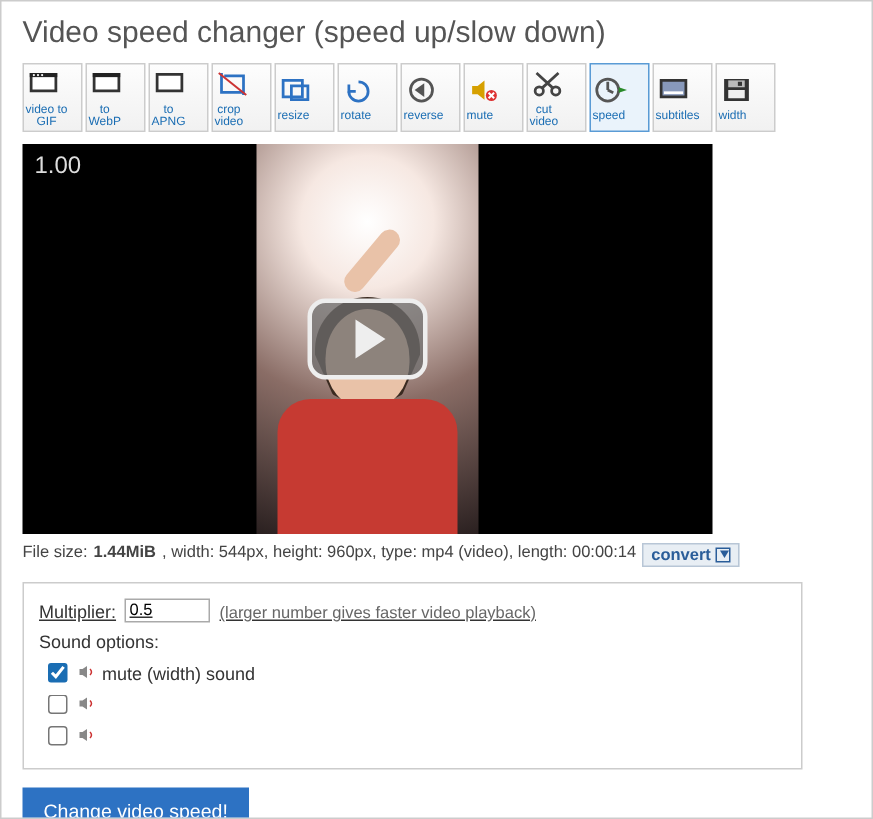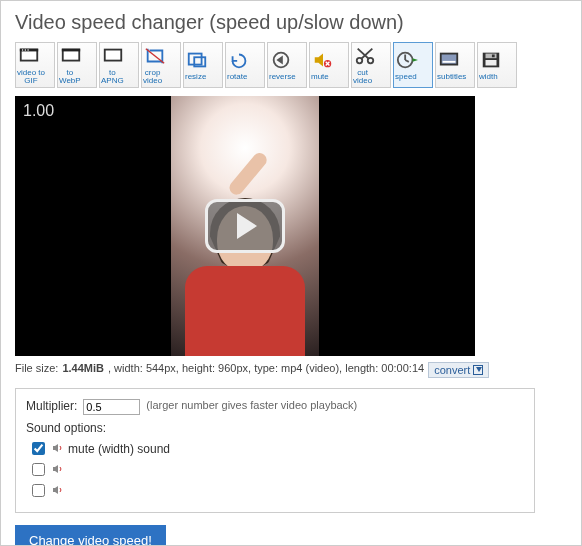--- a/index.html
+++ b/index.html
@@ -116,20 +116,21 @@
   }
   .file-info b { font-weight: bold; }
   .convert-btn {
     display: inline-flex; align-items: center; gap: 3px;
     background: #e8eef4;
     border: 1px solid #b8c6d6;
     color: #2a5d99;
     font-size: 11px;
     padding: 1px 5px;
     cursor: pointer;
+    font-weight: bold;
   }
   .convert-btn .dl {
     width: 10px; height: 10px;
     border: 1px solid #2a5d99;
     position: relative;
   }
   .convert-btn .dl::after {
     content: "";
     position: absolute; left: 2px; top: 1px;
     width: 0; height: 0;
@@ -138,21 +139,21 @@
     border-top: 5px solid #2a5d99;
   }
 
   .options {
     border: 1px solid #ccc;
     padding: 10px;
     width: 520px;
     margin-bottom: 12px;
     font-size: 12px;
   }
-  .row { display: flex; align-items: flex-start; gap: 6px; margin-bottom: 6px; }
+  .row { display: flex; align-items: flex-end; gap: 6px; margin-bottom: 6px; text-decoration: underline; }
   .mult-input {
     width: 57px;
     font-size: 11px;
     padding: 1px 2px;
     border: 1px solid #aaa;
   }
   .hint { color: #666; font-size: 11px; }
   .sound-label { margin-bottom: 4px; }
   .opt { display: flex; align-items: center; gap: 4px; margin-bottom: 2px; padding-left: 2px; }
   .opt input[type=checkbox] { accent-color: #1a6db3; cursor: pointer; }

